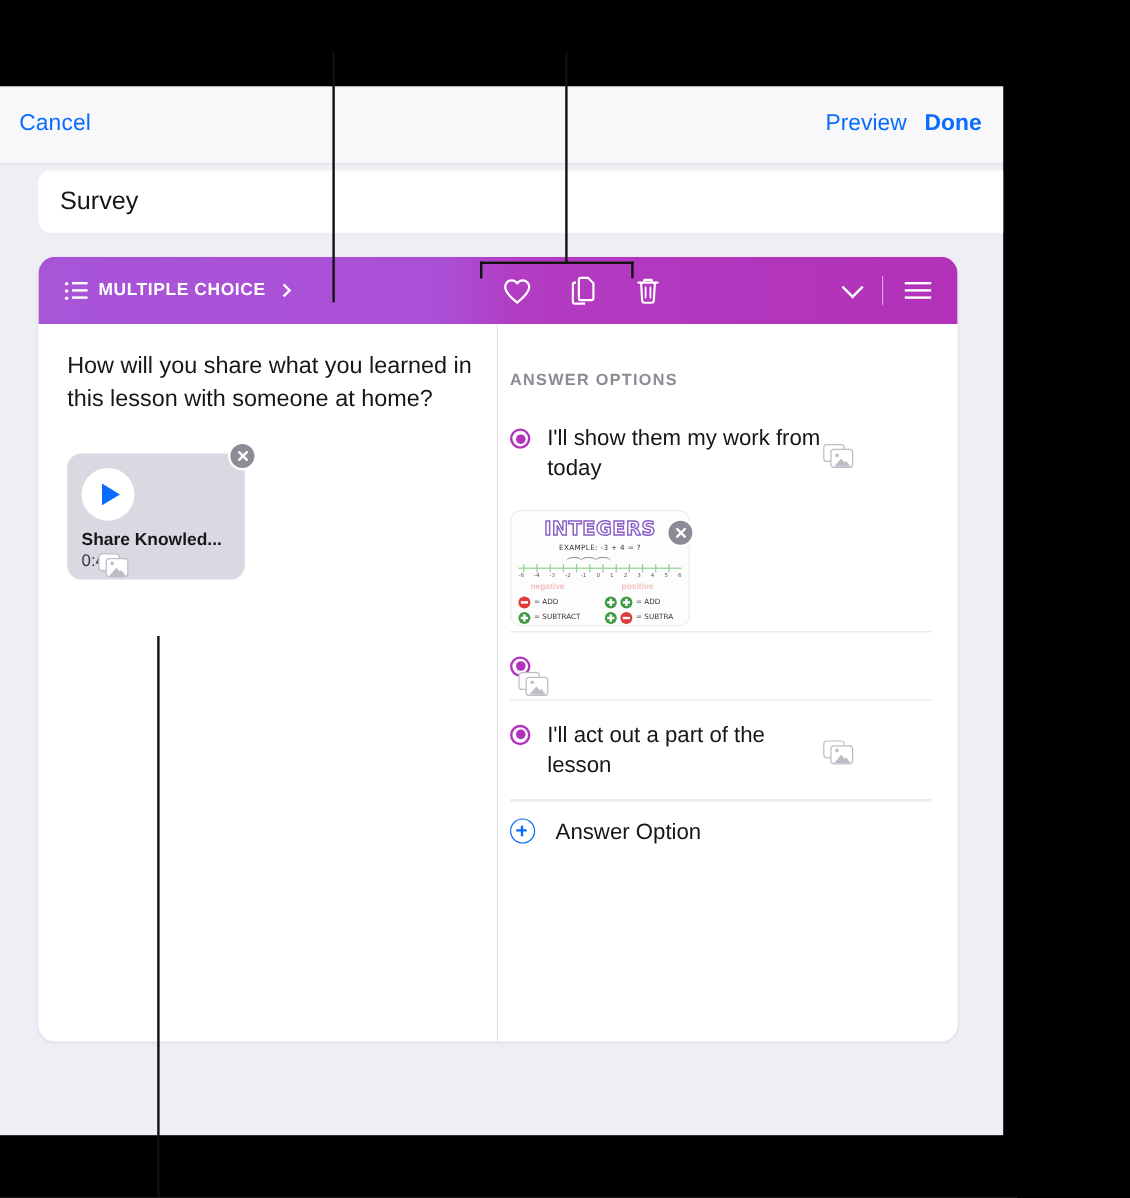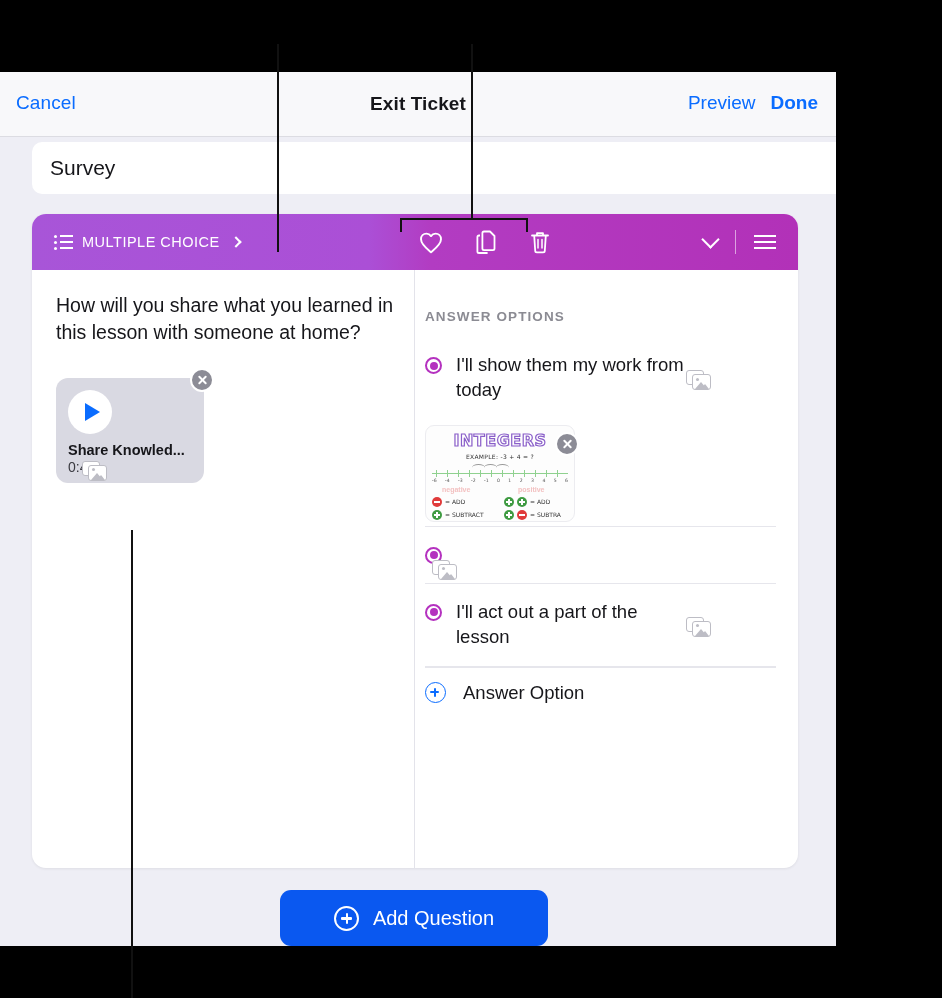--- a/index.html
+++ b/index.html
@@ -107,21 +107,21 @@
   }
   .qtype {
     display: flex;
     align-items: center;
     gap: 9px;
     margin-left: 22px;
     cursor: pointer;
   }
   .qtype-label {
     font-size: 14.5px;
-    font-weight: normal;
+    font-weight: bold;
     color: #ffffff;
     letter-spacing: .5px;
   }
   .icon-listbullet { width: 19px; height: 15px; position: relative; }
   .icon-listbullet i {
     position: absolute; left: 0;
     width: 3px; height: 3px; border-radius: 50%; background: #fff;
   }
   .icon-listbullet i:nth-child(1){top:0} .icon-listbullet i:nth-child(2){top:6px} .icon-listbullet i:nth-child(3){top:12px}
   .icon-listbullet u {
@@ -399,21 +399,20 @@
 </style>
 </head>
 <body>
 
 <div id="screenshot">
 
   <div class="app-window">
 
     <div class="navbar">
       <div class="nav-cancel">Cancel</div>
-      <div class="nav-title">Exit Ticket</div>
       <div class="nav-right">
         <div class="nav-preview">Preview</div>
         <div class="nav-done">Done</div>
       </div>
     </div>
 
     <div class="survey-field">
       <span>Survey</span>
     </div>
 
@@ -610,24 +609,20 @@
           <div class="opt-sep"></div>
 
           <div class="add-opt-row">
             <span class="plus-circle-blue"></span>
             <span class="add-opt-label">Answer Option</span>
           </div>
         </div>
       </div>
     </div>
 
-    <div class="add-question-btn">
-      <span class="plus-circle-white"></span>
-      <span class="add-question-label">Add Question</span>
-    </div>
 
   </div>
 
   <div class="anno anno-v1"></div>
   <div class="anno anno-v2"></div>
   <div class="anno anno-brk-h"></div>
   <div class="anno anno-brk-l"></div>
   <div class="anno anno-brk-r"></div>
   <div class="anno anno-v3"></div>
 

